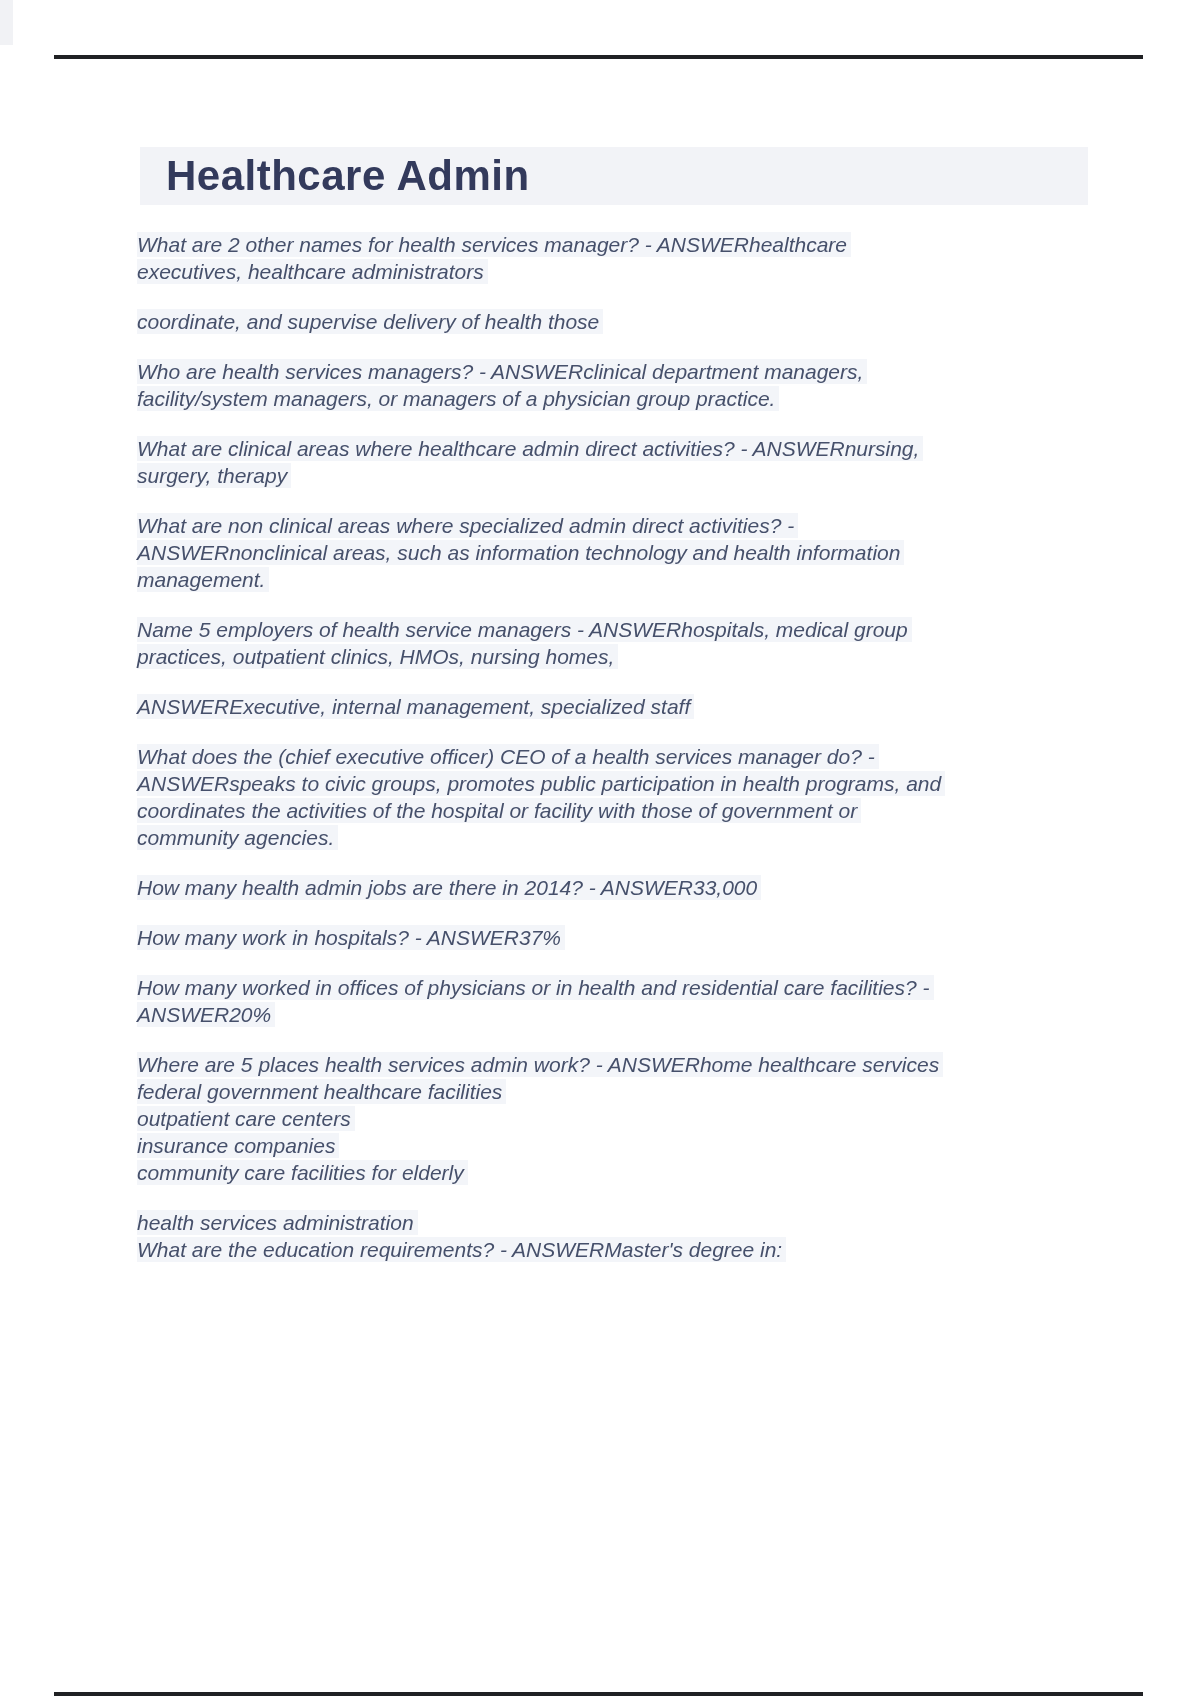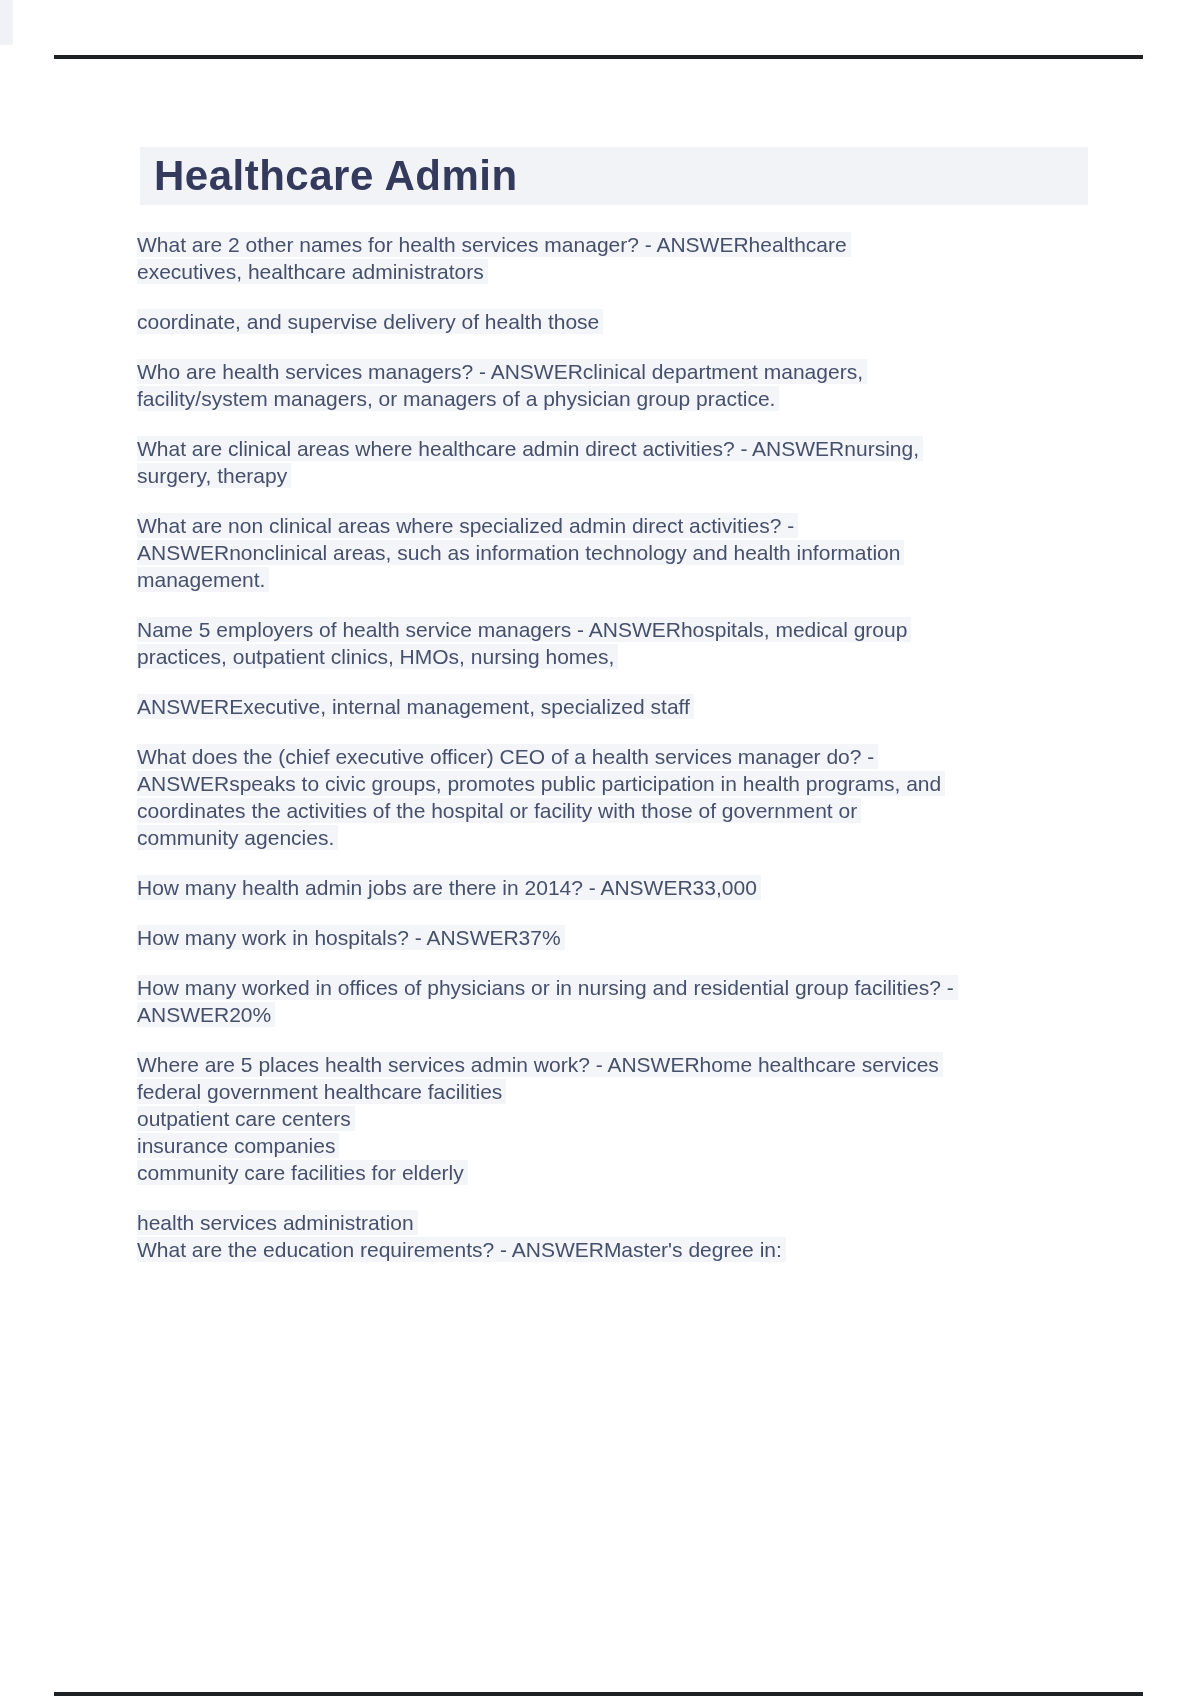--- a/index.html
+++ b/index.html
@@ -39,39 +39,40 @@
     position: absolute;
     left: 140px;
     top: 147px;
     width: 948px;
     height: 58px;
     background: var(--title-band);
     display: flex;
     align-items: center;
   }
   .doc-title {
-    margin: 4px;
+    margin: 16px;
     padding-left: 10px;
     font-size: 42px;
     font-weight: bold;
     color: var(--title-text);
     letter-spacing: 0.5px;
   }
   .qa-list {
     position: absolute;
     left: 137px;
     top: 231px;
     width: 960px;
   }
   .qa-para { margin: 0 0 23px 0; }
   .qa-line {
     font-size: 21px;
     line-height: 27px;
     color: var(--body-text);
     white-space: pre;
+    font-style: italic;
   }
   .qa-line .hl {
     background: var(--highlight);
     padding: 1px 4px 1px 0;
   }
 </style>
 </head>
 <body>
 
 <div class="corner-artifact"></div>
@@ -116,21 +117,21 @@
       <div class="qa-line"><span class="hl">coordinates the activities of the hospital or facility with those of government or</span></div>
       <div class="qa-line"><span class="hl">community agencies.</span></div>
     </div>
     <div class="qa-para">
       <div class="qa-line"><span class="hl">How many health admin jobs are there in 2014? - ANSWER33,000</span></div>
     </div>
     <div class="qa-para">
       <div class="qa-line"><span class="hl">How many work in hospitals? - ANSWER37%</span></div>
     </div>
     <div class="qa-para">
-      <div class="qa-line"><span class="hl">How many worked in offices of physicians or in nursing and residential group facilities? -</span></div>
+      <div class="qa-line"><span class="hl">How many worked in offices of physicians or in health and residential care facilities? -</span></div>
       <div class="qa-line"><span class="hl">ANSWER20%</span></div>
     </div>
     <div class="qa-para">
       <div class="qa-line"><span class="hl">Where are 5 places health services admin work? - ANSWERhome healthcare services</span></div>
       <div class="qa-line"><span class="hl">federal government healthcare facilities</span></div>
       <div class="qa-line"><span class="hl">outpatient care centers</span></div>
       <div class="qa-line"><span class="hl">insurance companies</span></div>
       <div class="qa-line"><span class="hl">community care facilities for elderly</span></div>
     </div>
     <div class="qa-para">

